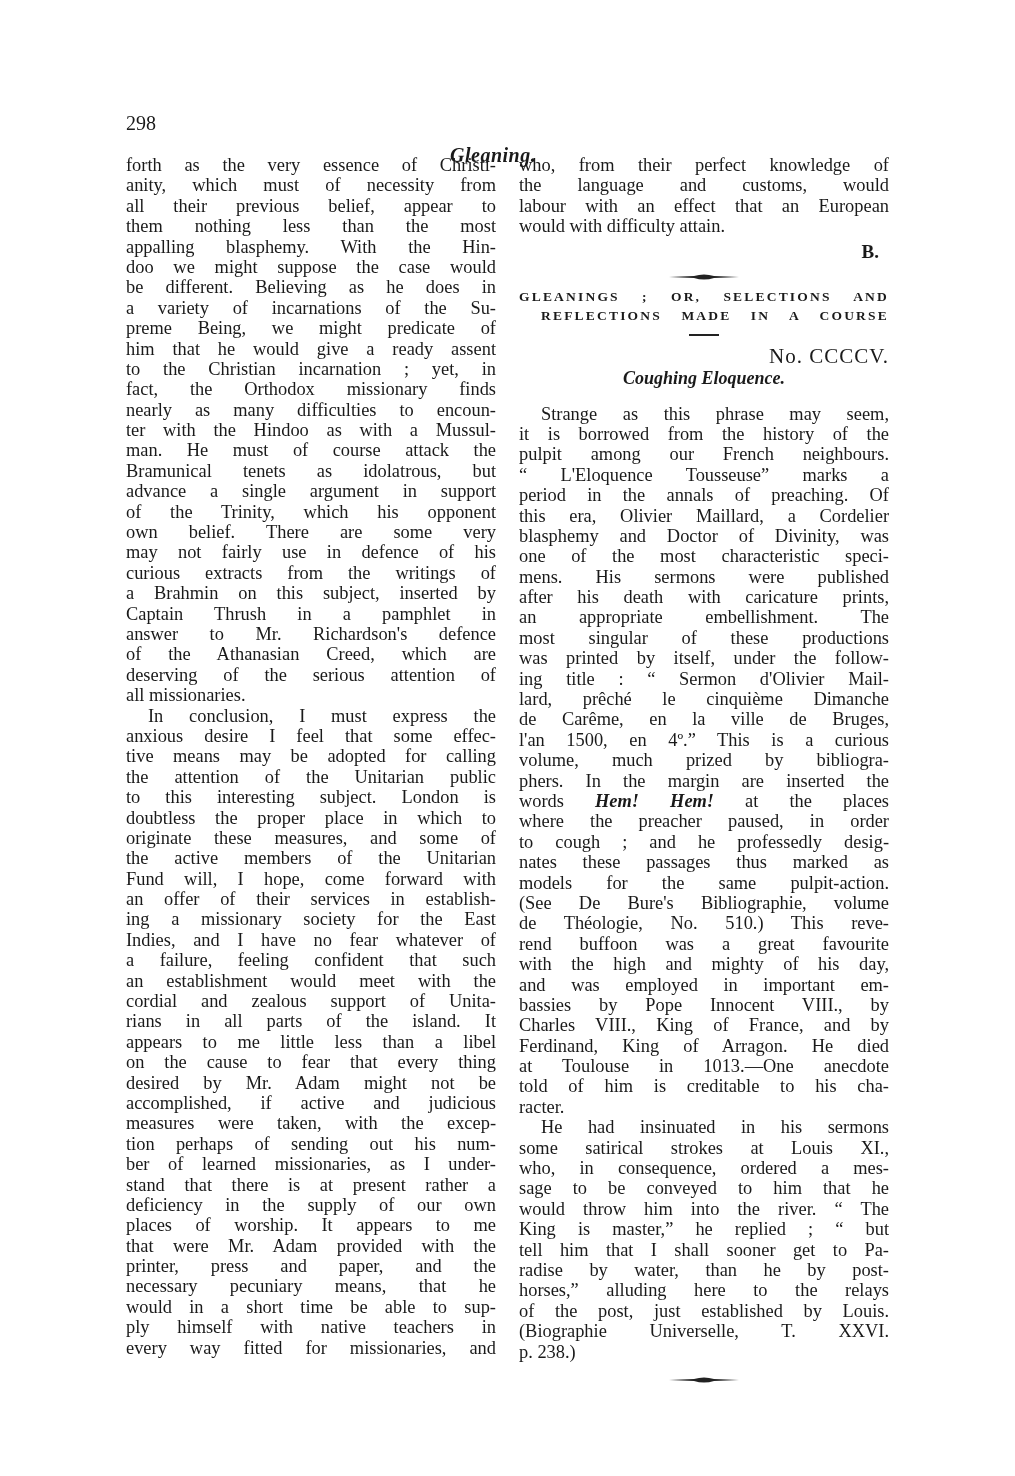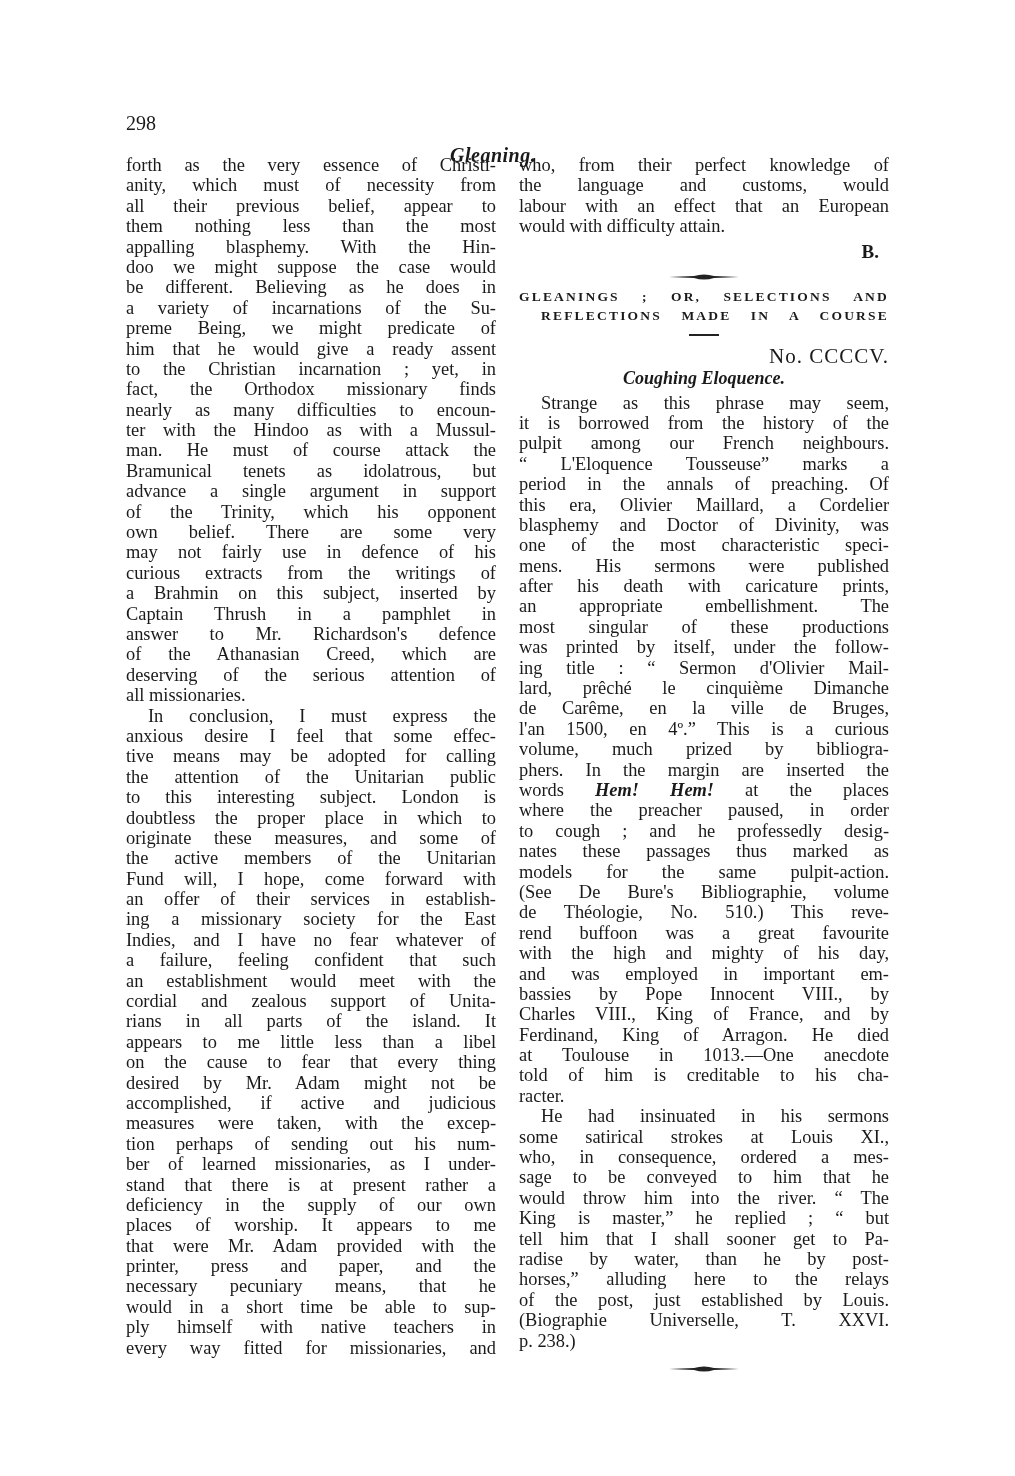--- a/index.html
+++ b/index.html
@@ -14,21 +14,21 @@
     .line.last { text-align-last: left; }
     .line.indent { padding-left: 22px; }
     .sig { text-align: right; padding-right: 10px; font-weight: bold; font-size: 19px; height: 30px; line-height: 30px; }
     .ornament { display: block; margin: 6px auto; width: 70px; height: 8px; }
     .section-head { font-size: 13.5px; font-weight: bold; letter-spacing: 2.2px; line-height: 19px; }
     .section-head .l1 { text-align: justify; text-align-last: justify; white-space: nowrap; }
     .section-head .l2, .section-head .l3 { padding-left: 22px; white-space: nowrap; }
     .section-head .l2 { text-align: justify; text-align-last: justify; }
     .short-rule { width: 30px; height: 2px; background: #222; margin: 9px auto 8px; }
     .number-title { text-align: right; font-size: 21px; line-height: 24px; letter-spacing: 1px; }
-    .subtitle { text-align: center; font-style: italic; font-weight: bold; font-size: 18px; line-height: 20px; margin-bottom: 5px; }
+    .subtitle { text-align: center; font-style: italic; font-weight: bold; font-size: 18px; line-height: 20px; margin-bottom: 16px; }
     .it { font-style: italic; font-weight: bold; }
   </style>
 </head>
 <body>
 
 <div class="page-number">298</div>
 <div class="running-head">Gleaning.</div>
 
 <div class="col col-left">
   <div id="lp1">

